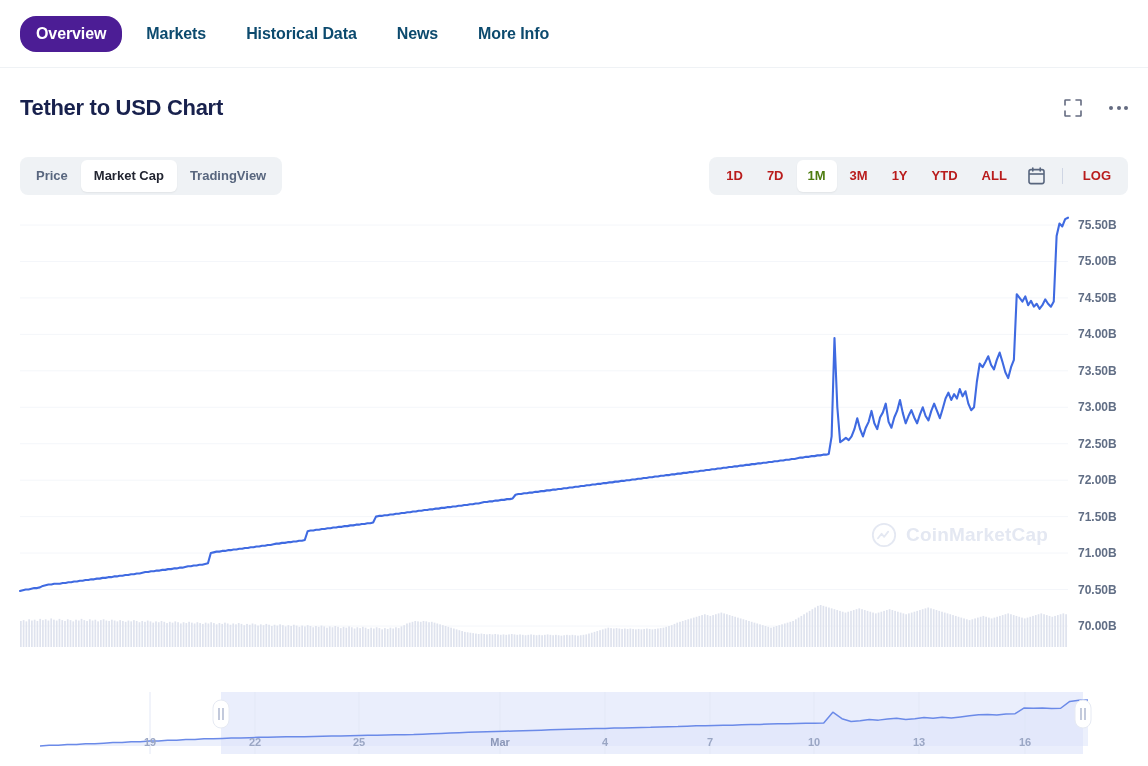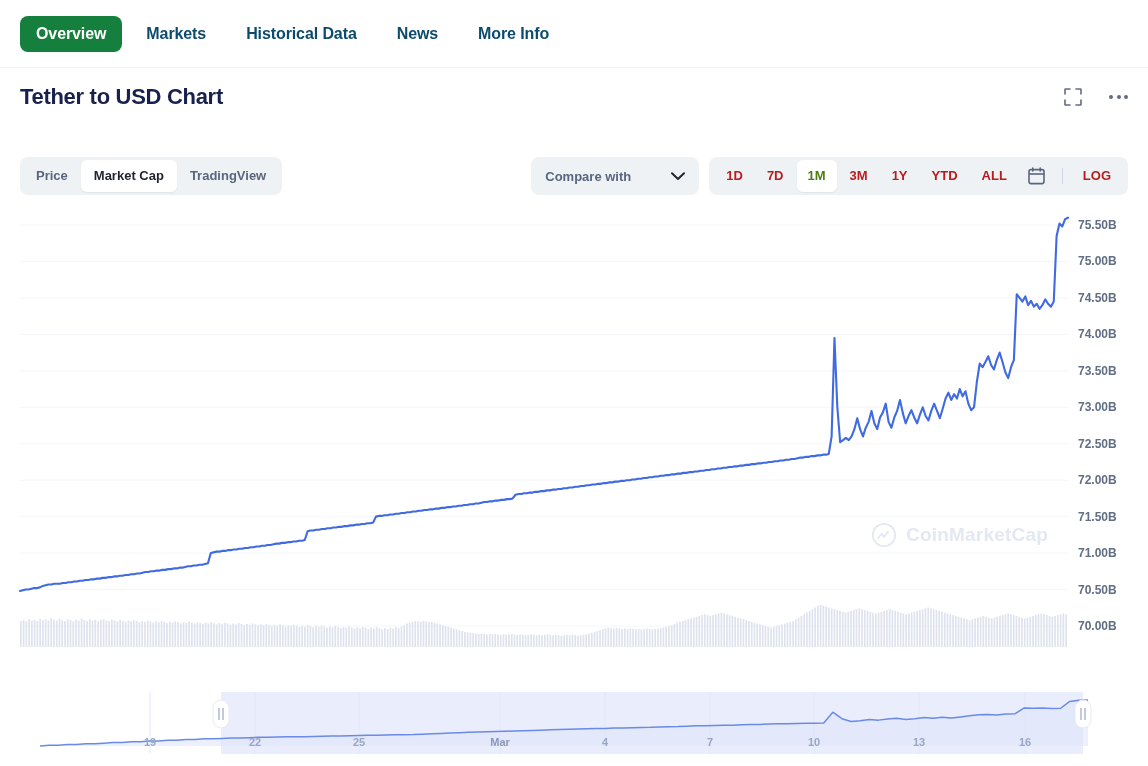--- a/index.html
+++ b/index.html
@@ -17,25 +17,25 @@
   .navbar {
     position: absolute; top: 0; left: 0; width: 1148px; height: 68px;
     display: flex; align-items: center; padding-left: 20px; gap: 8px;
     border-bottom: 1px solid #eff2f5;
   }
   .nav-item {
     font-size: 16px; font-weight: 700; color: #0c4a6e;
     padding: 9px 16px; border-radius: 8px; white-space: nowrap;
     cursor: pointer; letter-spacing: -0.1px;
   }
-  .nav-item.active { background: #15803d; color: #ffffff; }
+  .nav-item.active { background: #4c1d95; color: #ffffff; border-radius: 16px; }
 
   
   .title-row {
-    position: absolute; top: 74px; left: 0; width: 1148px; height: 46px;
+    position: absolute; top: 85px; left: 0; width: 1148px; height: 46px;
     display: flex; align-items: center; padding: 0 20px;
   }
   .chart-title { font-size: 22px; font-weight: 700; color: #18214d; letter-spacing: -0.3px; }
   .title-actions { margin-left: auto; display: flex; align-items: center; gap: 26px; }
   .icon-btn { cursor: pointer; display: flex; align-items: center; justify-content: center; }
   .dots { display: flex; gap: 3.5px; align-items: center; }
   .dots i { display: block; width: 4px; height: 4px; border-radius: 50%; background: #646b80; }
 
   
   .controls-row {
@@ -135,28 +135,20 @@
   <div class="controls-row">
 
     <div class="seg-group">
       <div class="seg">Price</div>
       <div class="seg active">Market Cap</div>
       <div class="seg">TradingView</div>
     </div>
 
     <div class="right-controls">
 
-      <div class="compare">
-        <span class="compare-label">Compare with</span>
-        <span>
-          <svg width="14" height="9" viewBox="0 0 14 9" fill="none">
-            <path d="M1 1.2L7 7 13 1.2" stroke="#222531" stroke-width="2" stroke-linecap="round" stroke-linejoin="round"></path>
-          </svg>
-        </span>
-      </div>
 
       <div class="range-group">
         <div class="range">1D</div>
         <div class="range">7D</div>
         <div class="range active">1M</div>
         <div class="range">3M</div>
         <div class="range">1Y</div>
         <div class="range">YTD</div>
         <div class="range">ALL</div>
         <span class="icon-btn" style="padding:0 8px">

